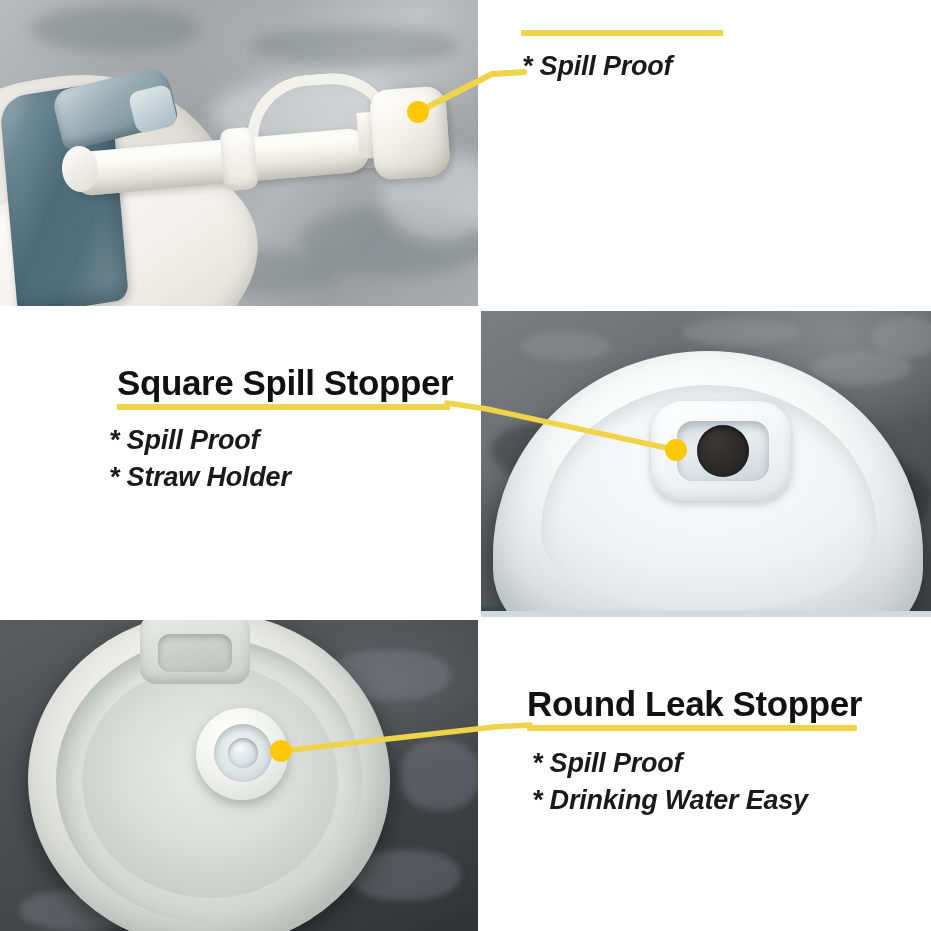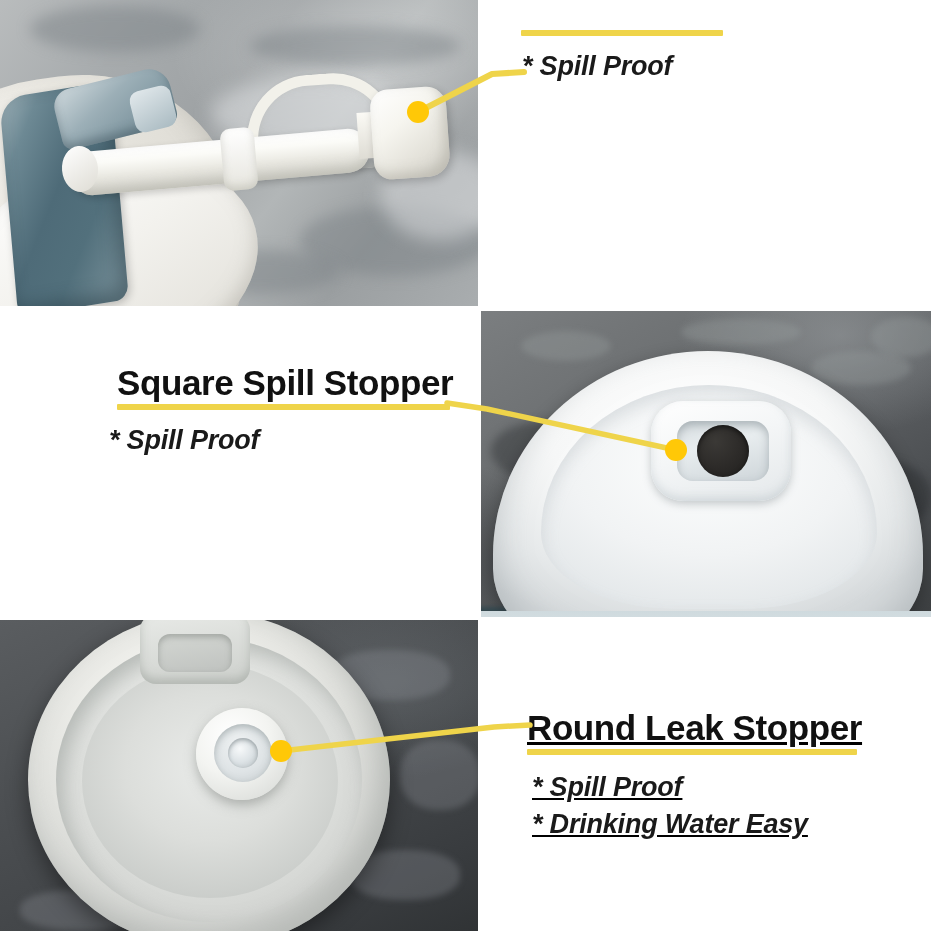--- a/index.html
+++ b/index.html
@@ -416,23 +416,24 @@
 
   <div class="text-block" id="text-straw-cover" style="left:521px; top:28px;">
     <div class="title-rule" style="width:202px; background:#EFD44A;"></div>
     <div class="bullet" style="margin-top:12px; margin-left:1px;">* Spill Proof</div>
   </div>
 
   <div class="text-block" id="text-square-stopper" style="left:117px; top:364px;">
     <div class="feature-title">Square Spill Stopper</div>
     <div class="title-rule" style="width:333px; background:#EFD44A;"></div>
     <div class="bullet" style="margin-top:12px; margin-left:-8px;">* Spill Proof</div>
-  </div>
-
-  <div class="text-block" id="text-round-stopper" style="left:527px; top:709px;text-decoration:underline;">
+    <div class="bullet" style="margin-left:-8px;">* Straw Holder</div>
+  </div>
+
+  <div class="text-block" id="text-round-stopper" style="left:527px; top:685px;">
     <div class="feature-title">Round Leak Stopper</div>
     <div class="title-rule" style="width:330px; background:#EFD44A;"></div>
     <div class="bullet" style="margin-top:14px; margin-left:5px;">* Spill Proof</div>
     <div class="bullet" style="margin-left:5px;">* Drinking Water Easy</div>
   </div>
 
   <svg id="leaders" viewBox="0 0 931 931">
 
     <polyline points="418,112 492,74 524,72" fill="none" stroke="#EFD44A" stroke-width="6" stroke-linecap="round" stroke-linejoin="round"></polyline>
     <circle cx="418" cy="112" r="11" fill="#FFC807"></circle>

